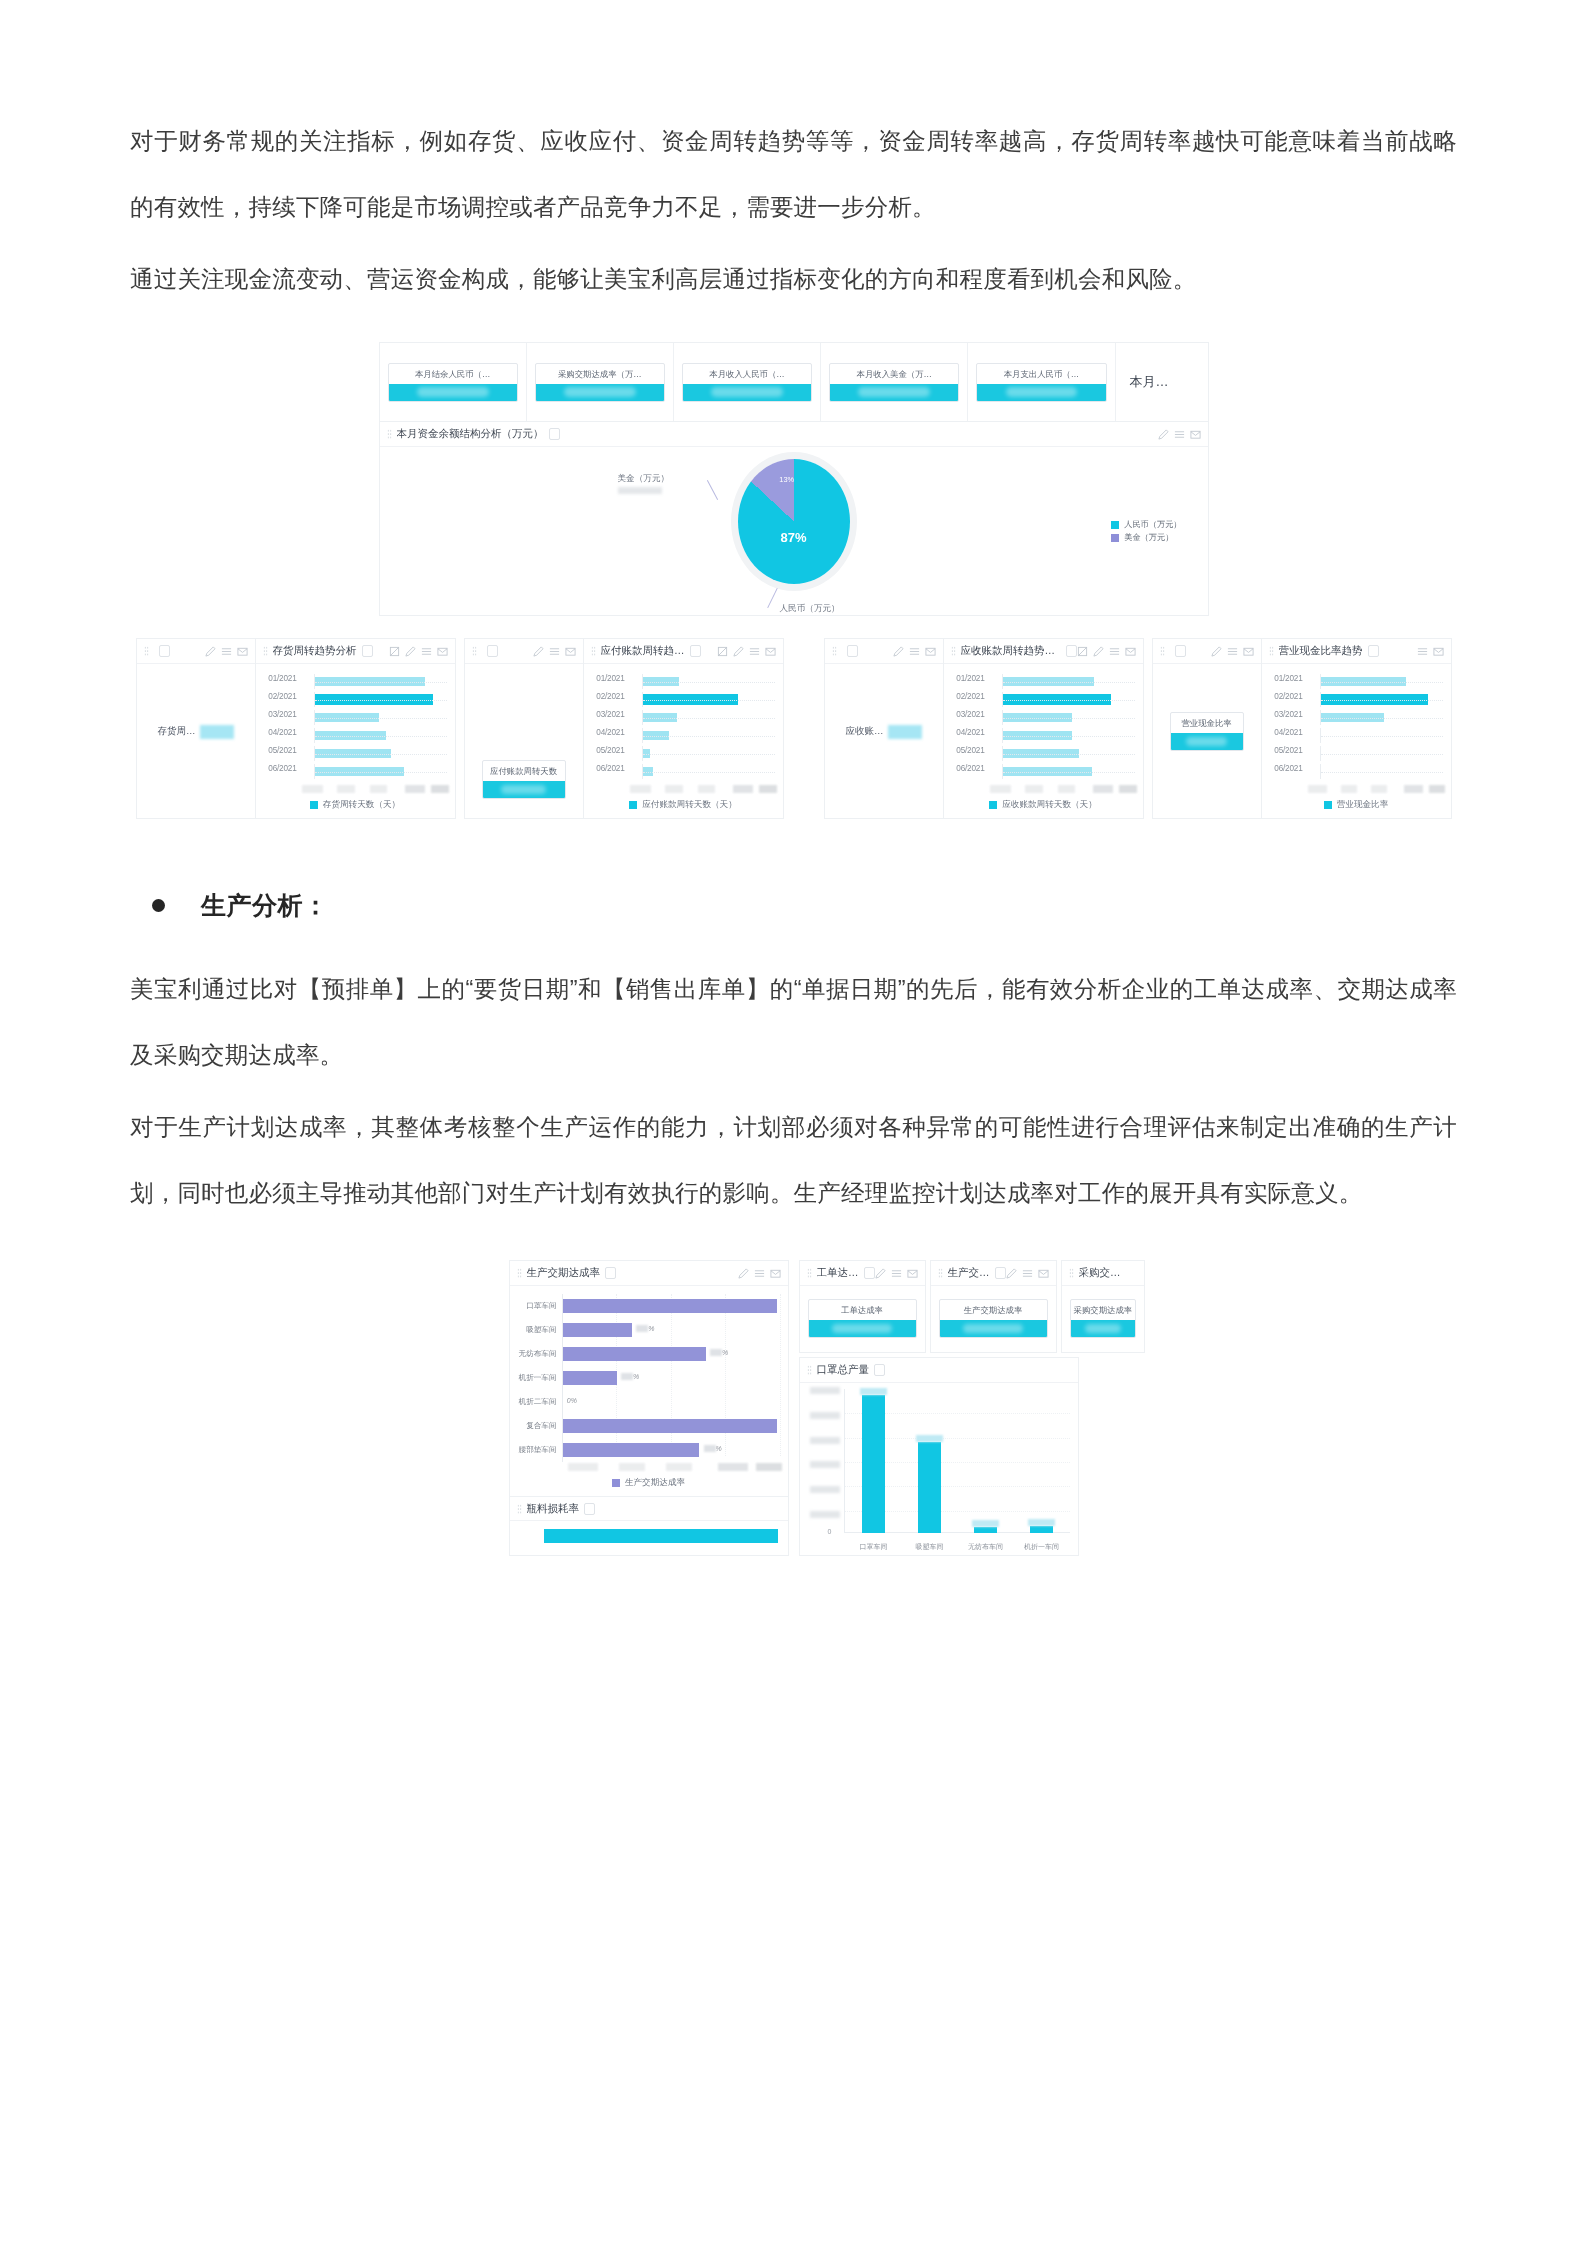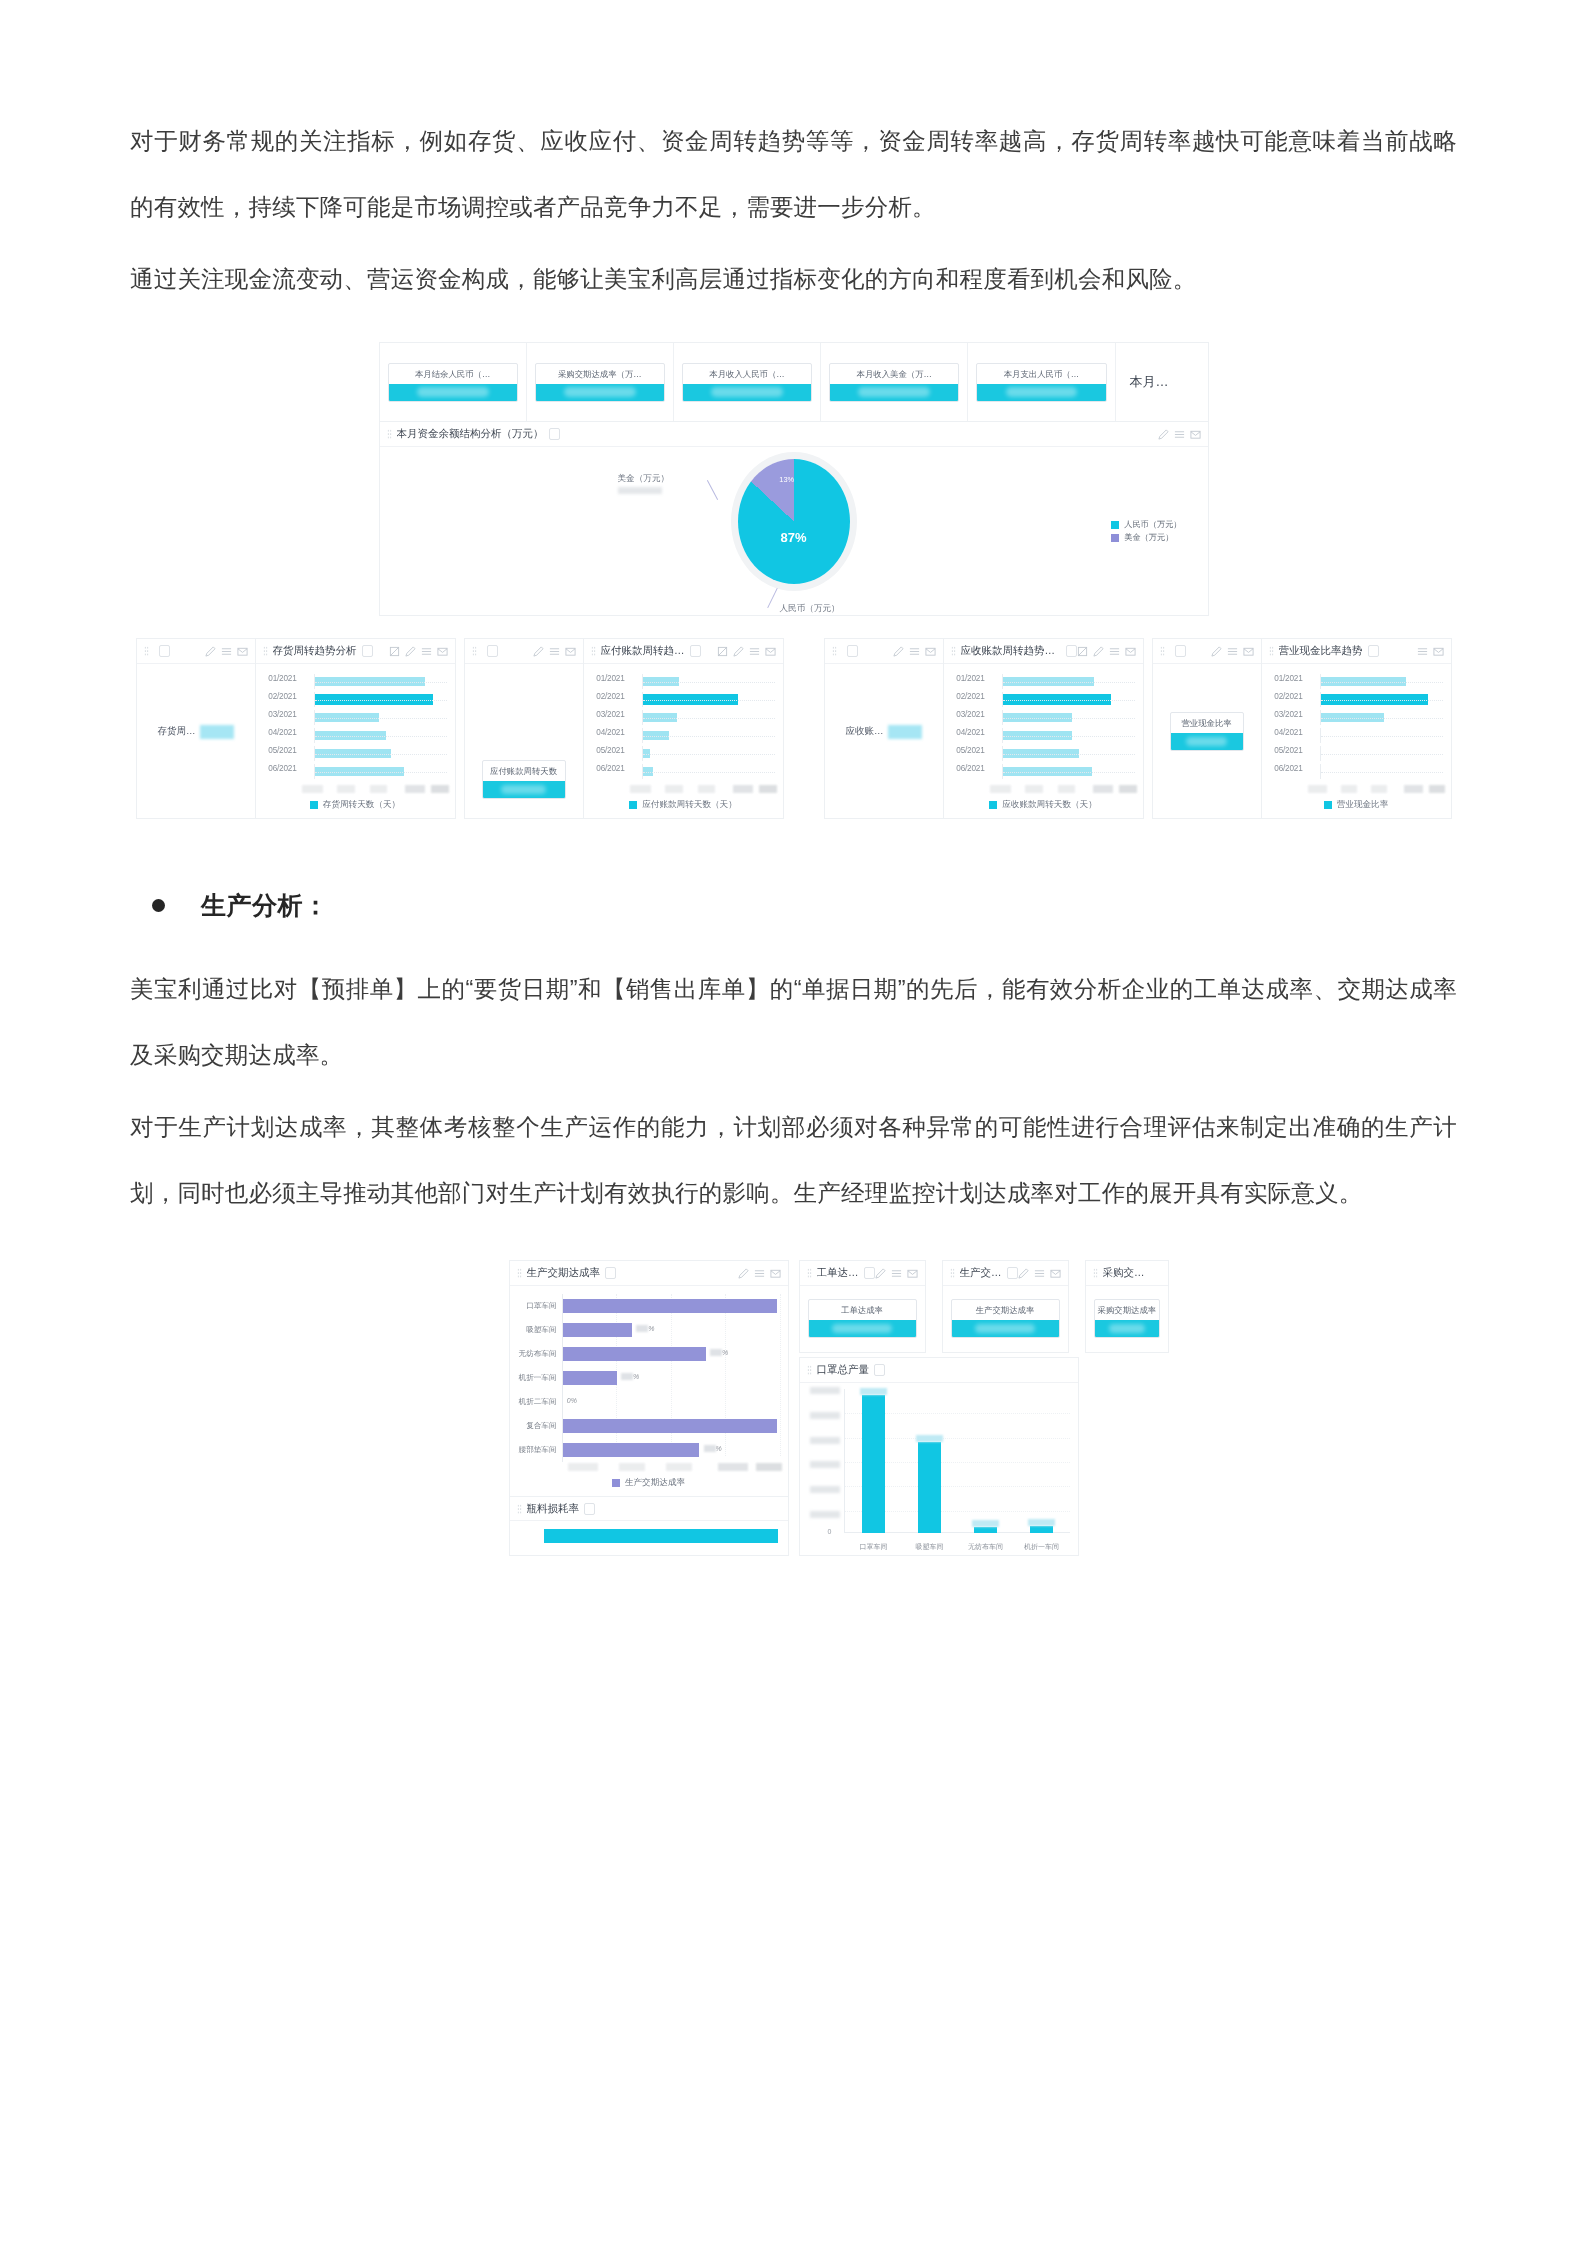--- a/index.html
+++ b/index.html
@@ -793,21 +793,21 @@
         <span class="drag-dots"></span>
         <span class="panel-title">瓶料损耗率</span>
         <span class="info-ic"></span>
       </div>
       <div style="height:26px; padding:8px 10px 0 34px;">
         <div style="height:14px; background:#11c6e3;"></div>
       </div>
     </div>
 
     <div style="width:280px;">
-      <div style="display:flex; gap:16px;">
+      <div style="display:flex; gap:4px;">
         <div class="panel" style="flex:1;">
           <div class="panel-head">
             <span class="drag-dots"></span>
             <span class="panel-title">工单达…</span>
             <span class="info-ic"></span>
             <span class="head-tools">
               <span class="tool">
                   <svg viewBox="0 0 12 12">
                     <path d="M1 11l1-3 7-7 2 2-7 7z" fill="none" stroke="currentColor"></path>
                   </svg>

